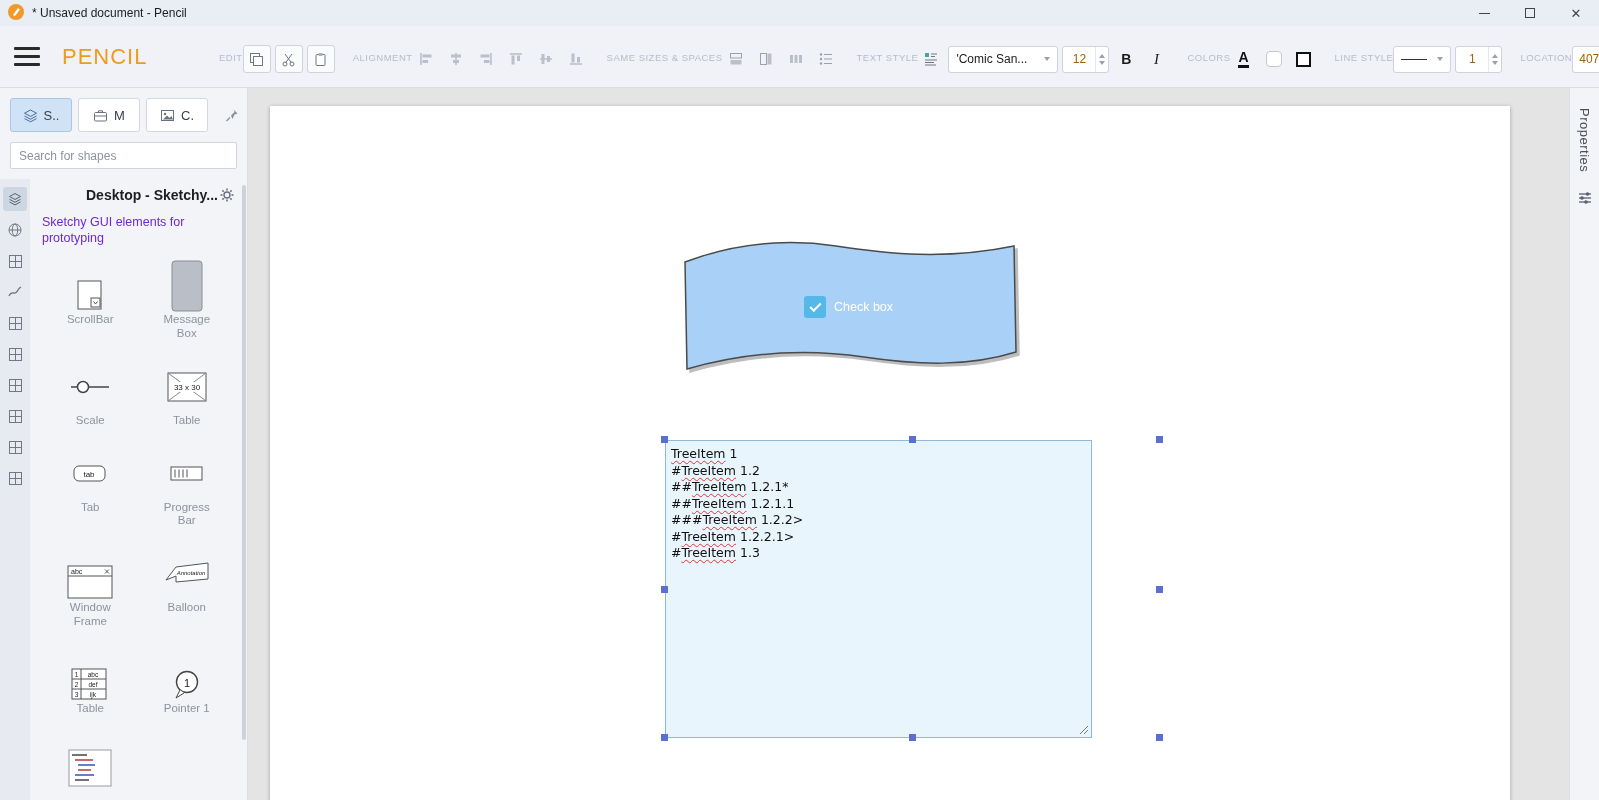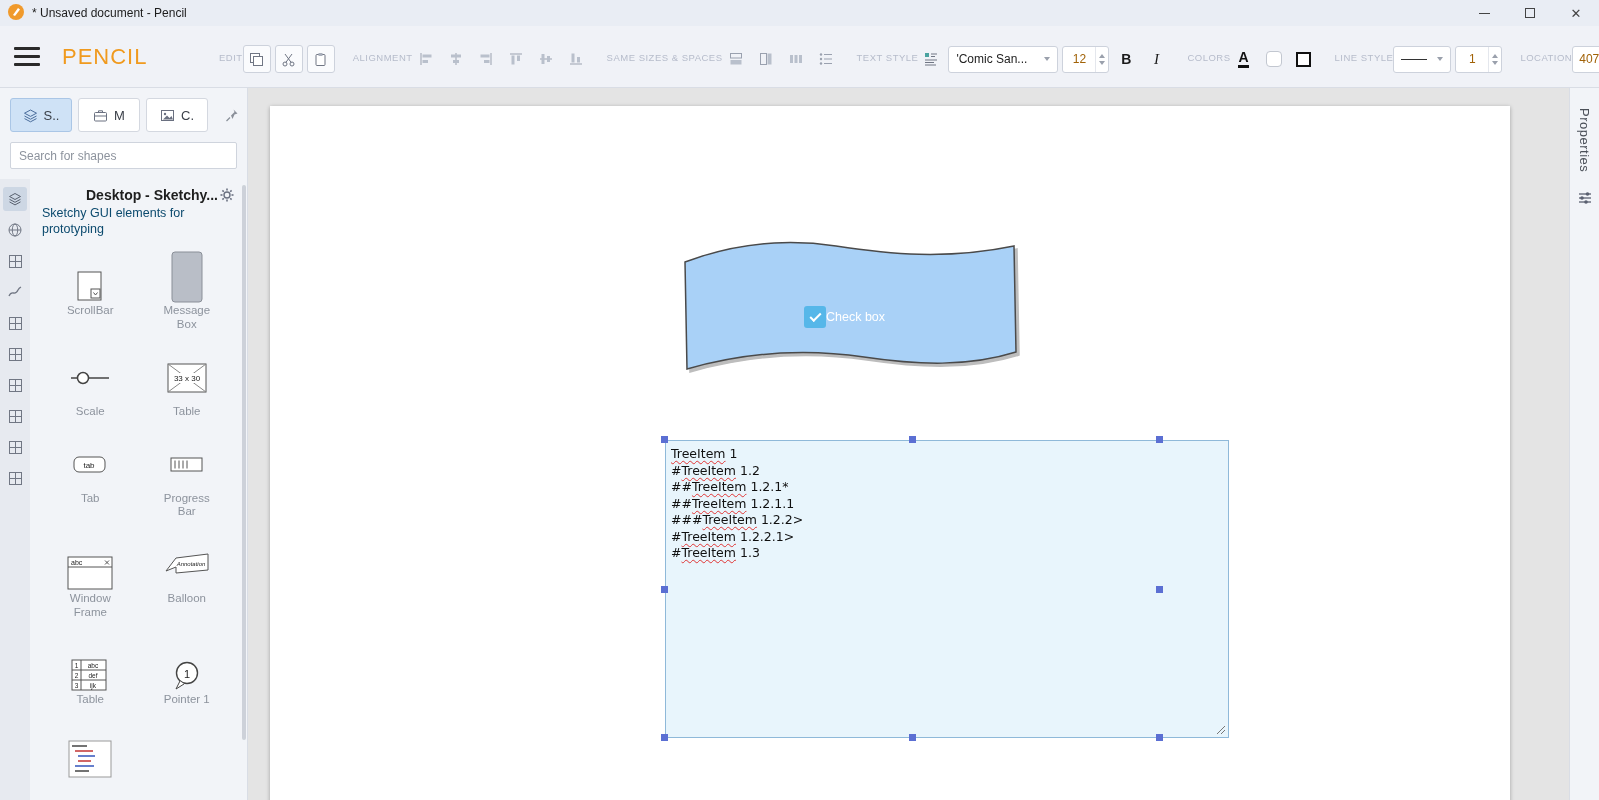--- a/index.html
+++ b/index.html
@@ -61,37 +61,37 @@
 
   .panel-body { flex:1; display:flex; overflow:hidden; position:relative; }
   .icon-strip { width:30px; background:#e7eaf0; display:flex; flex-direction:column; align-items:center; padding-top:8px; gap:7px; flex-shrink:0; }
   .strip-icon { width:24px; height:24px; display:flex; align-items:center; justify-content:center; cursor:pointer; border-radius:3px; }
   .strip-icon.active { background:#cdd7e4; }
 
   .panel-main { flex:1; padding:8px 12px 0 12px; overflow:hidden; position:relative; }
   .collection-header { display:flex; align-items:flex-start; }
   .collection-title { font-size:14px; font-weight:bold; color:#1e1e1e;padding-left:44px; }
   .gear-btn { margin-left:auto; cursor:pointer; }
-  .collection-sub { font-size:12.5px; color:#0c4a6e; line-height:1.25; margin-top:3px; width:150px; }
+  .collection-sub { font-size:12.5px; color:#6d28d9; line-height:1.25; margin-top:12px; width:150px; }
   .shape-grid { display:grid; grid-template-columns:1fr 1fr; margin-top:14px; row-gap:20px; }
   .shape-item { display:flex; flex-direction:column; align-items:center; gap:1px; cursor:pointer; }
   .shape-preview { height:52px; display:flex; align-items:flex-end; justify-content:center; }
   .shape-label { font-size:11.5px; color:#8d939d; text-align:center; line-height:1.2; width:64px; }
   .vscroll { position:absolute; right:1px; top:6px; width:4px; height:555px; background:#cdd1d9; border-radius:2px; cursor:pointer; }
 
   
   .canvas { flex:1; position:relative; background:#e4e4e4; overflow:hidden; }
   .page { position:absolute; left:22px; top:18px; width:1240px; height:860px; background:#fff; box-shadow:0 1px 4px rgba(0,0,0,.3); }
   .wavy { position:absolute; left:430px; top:148px; filter:drop-shadow(3px 3px 0 #bdbdbd); }
-  .checkbox-widget { position:absolute; left:556px; top:218px; display:flex; align-items:center; cursor:pointer; }
+  .checkbox-widget { position:absolute; left:556px; top:208px; display:flex; align-items:center; gap:8px; cursor:pointer; }
   .cb-box { width:22px; height:22px; background:#56b7e9; border-radius:3px; display:flex; align-items:center; justify-content:center; }
   .cb-check { width:11px; height:6px; border-left:2px solid #fff; border-bottom:2px solid #fff; transform:rotate(-45deg); margin-top:-3px; }
   .cb-label { color:#fff; font-size:12.5px; }
 
-  .tree-widget { position:absolute; left:417px; top:352px; width:564px; height:298px;
+  .tree-widget { position:absolute; left:417px; top:352px; width:427px; height:298px;
                  background:rgba(213,236,250,.55); border:1px solid #8fb9d9; cursor:move; }
   .tree-text { padding:5px 0 0 5px; font-size:12.5px; color:#101010; line-height:16.5px; font-family:"DejaVu Sans",sans-serif; }
   .tree-line .w { text-decoration-line:underline; text-decoration-style:wavy; text-decoration-color:#e03535; text-decoration-thickness:1px; text-underline-offset:2px; }
   .grip { position:absolute; right:2px; bottom:2px; }
   .handle { position:absolute; width:7px; height:7px; background:#5b6fd3; cursor:pointer; }
 
   
   .right-panel { width:30px; background:#f2f4f8; border-left:1px solid #d9dde5; display:flex; flex-direction:column; align-items:center; padding-top:20px; gap:18px; flex-shrink:0; }
   .props-title { writing-mode:vertical-rl; font-size:13px; color:#4a4f58; letter-spacing:.5px; }
 </style>

